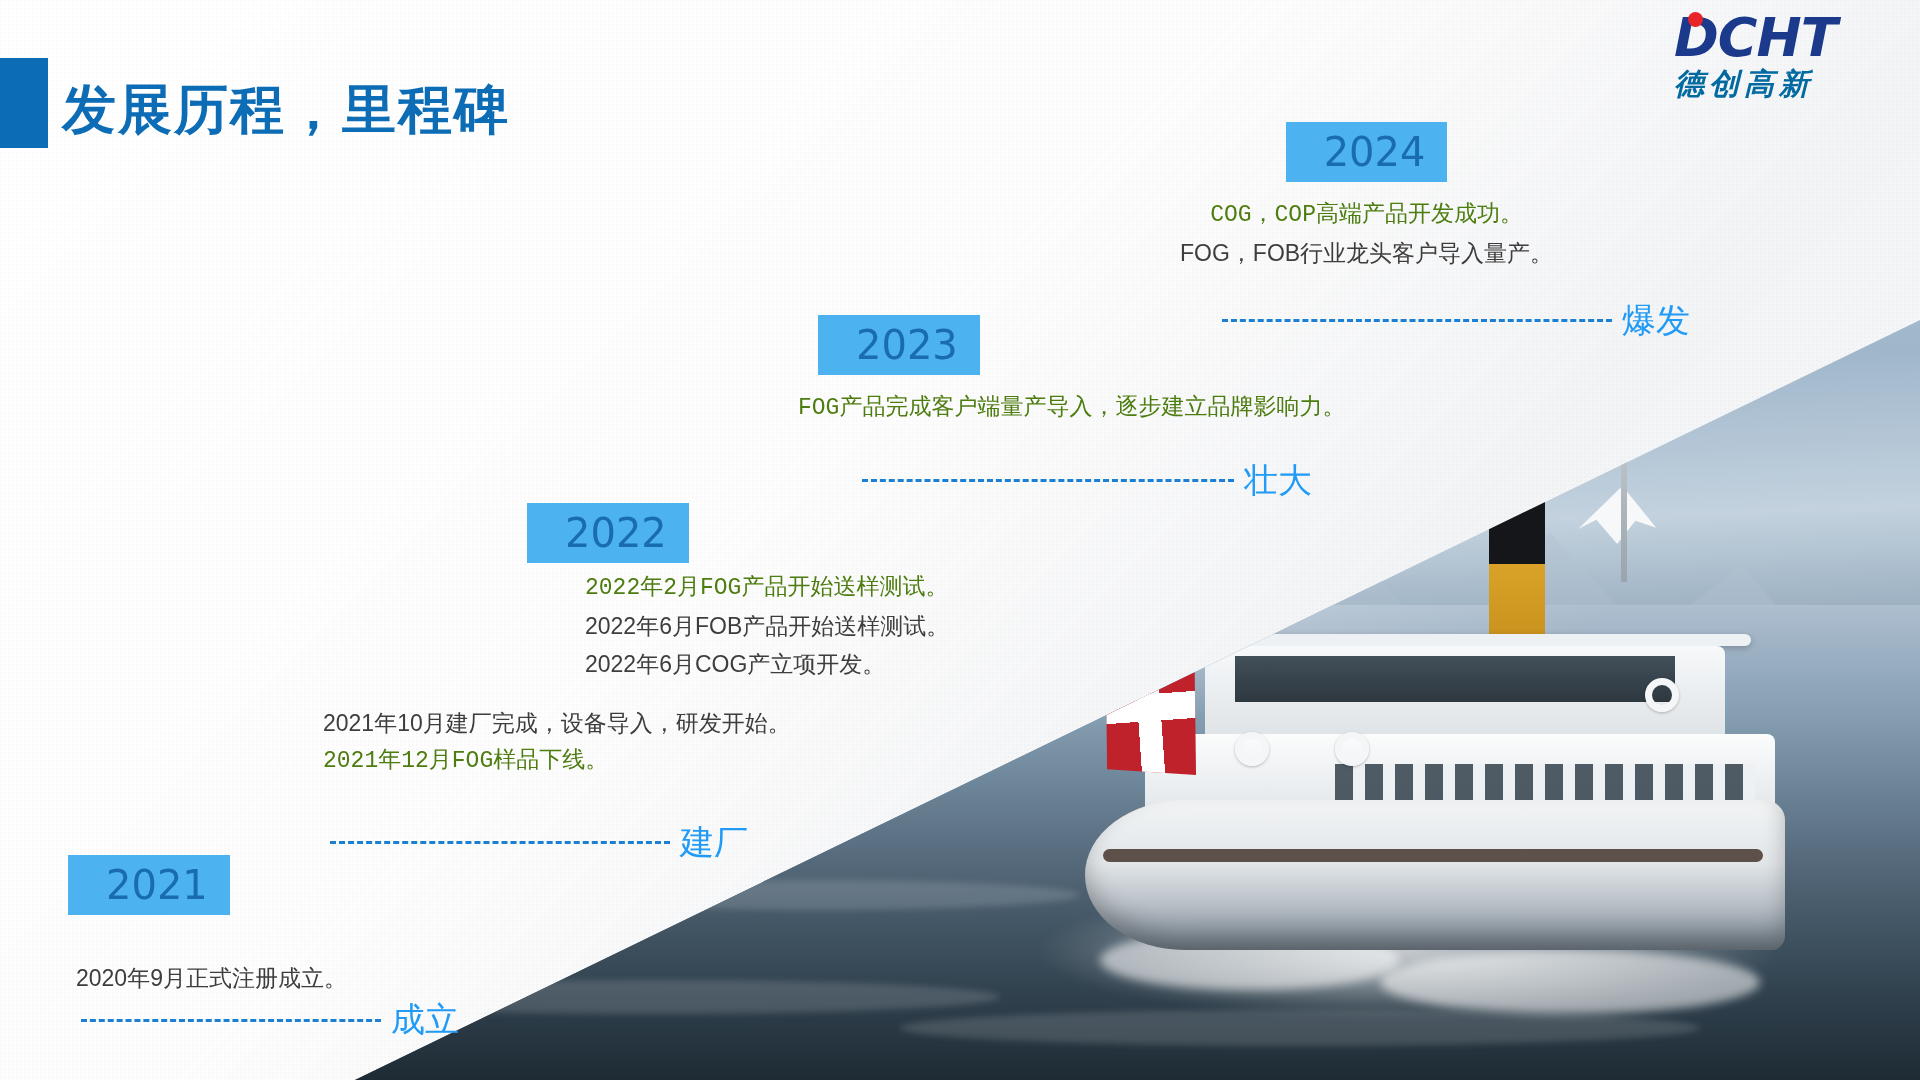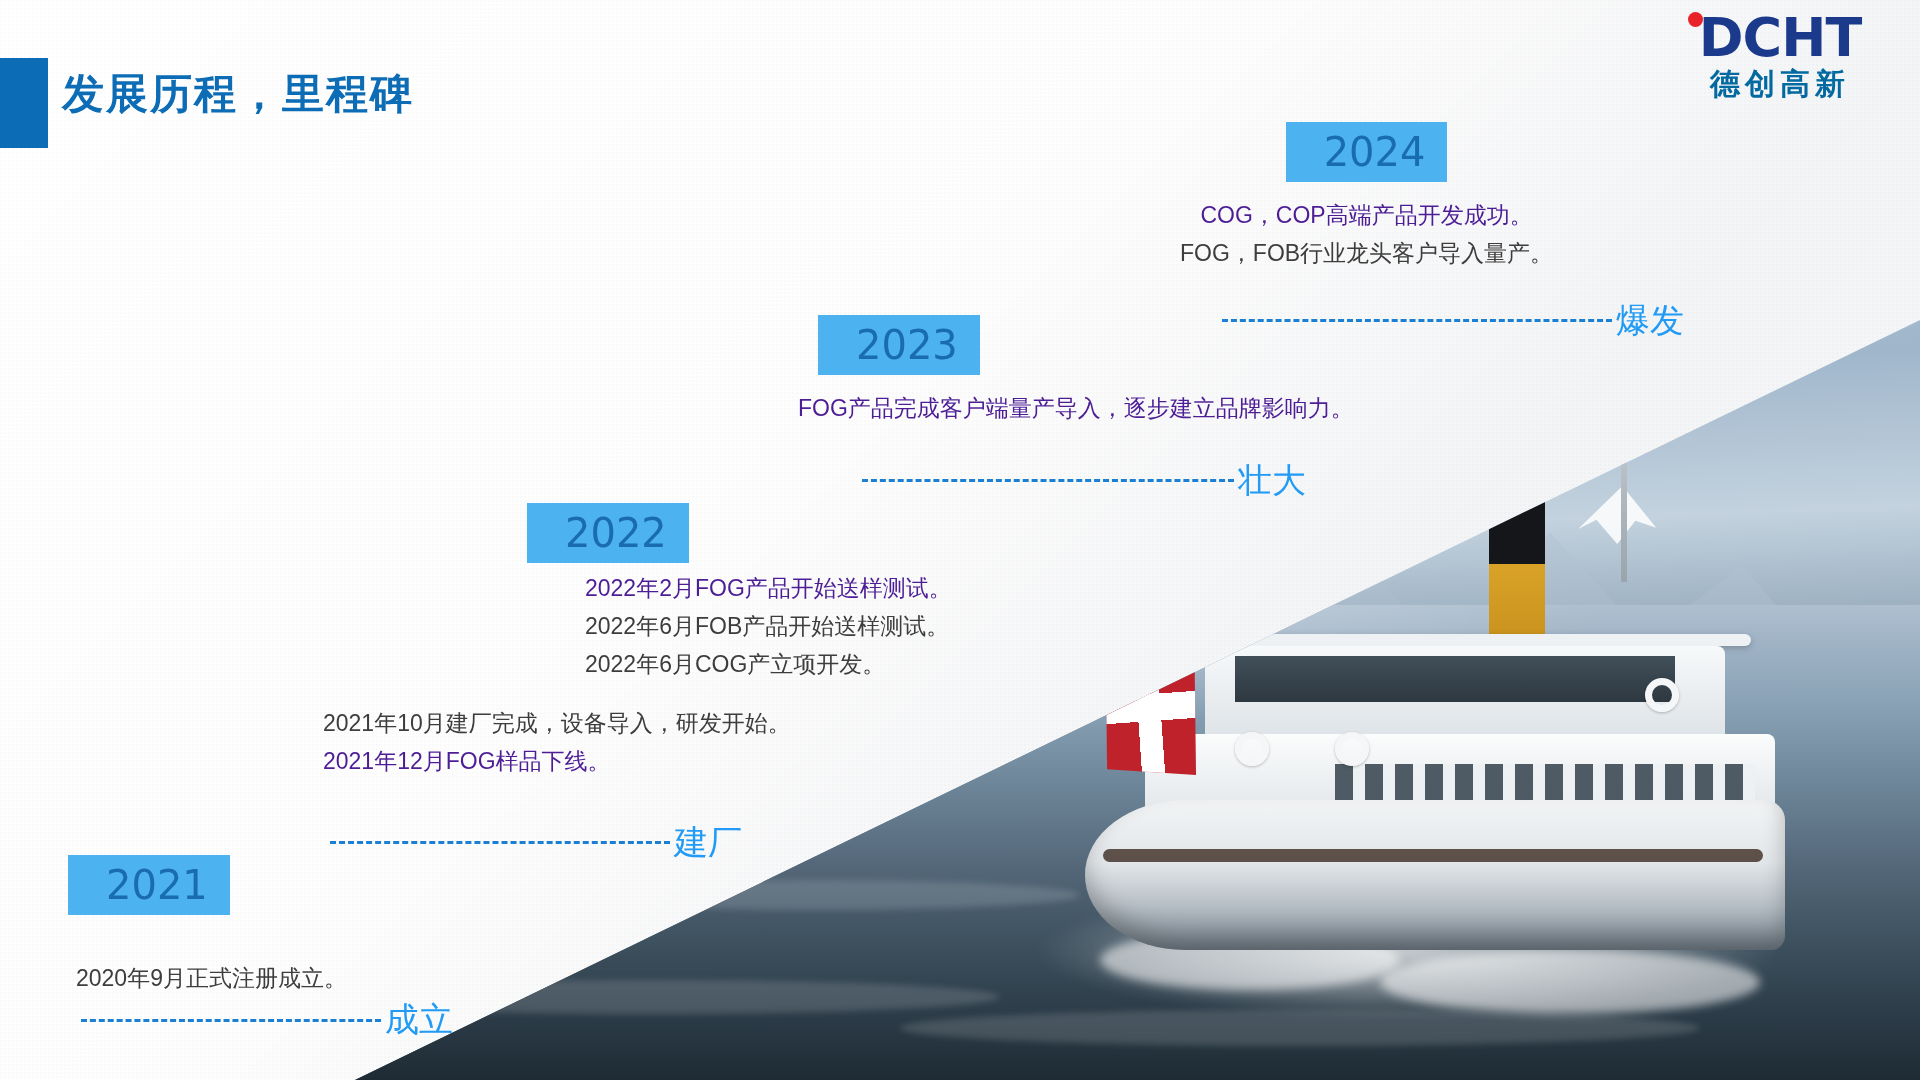--- a/index.html
+++ b/index.html
@@ -195,33 +195,33 @@
   
   .title-bar {
     position: absolute;
     left: 0; top: 58px;
     width: 48px; height: 90px;
     background: #0c6cb5;
   }
   .page-title {
     position: absolute;
     left: 62px; top: 38px;
-    font-size: 42px;
+    font-size: 54px;
     font-weight: bold;
     color: #0c6cb5;
     letter-spacing: 2px;
     white-space: nowrap;
   }
 
   
   .logo {
     position: absolute;
     right: 34px; top: 10px;
     width: 212px; height: 96px;
-    text-align: center;
+    font-style: italic;
   }
   .logo-mark {
     position: relative;
     font-size: 54px;
     font-weight: bold;
     color: #1b3a8c;
     letter-spacing: -1px;
     line-height: 56px;
     font-family: "DejaVu Sans", sans-serif;
   }
@@ -252,26 +252,26 @@
     font-family: "DejaVu Sans", sans-serif;
     white-space: nowrap;
   }
   .lines { margin-top: 14px; }
   .line {
     font-size: 23px;
     line-height: 38px;
     white-space: nowrap;
     color: #3d3d3d;
   }
-  .line.red { color: #4c1d95; }
+  .line.red { color: #4d7c0f; font-family: Liberation Mono, monospace; }
   .connector {
     position: absolute;
     display: flex;
     align-items: center;
-    gap: 4px;
+    gap: 10px;
   }
   .dash {
     height: 0;
     border-top: 3px dashed #1b7fd4;
   }
   .stage {
     font-size: 34px;
     color: #219bf5;
     line-height: 40px;
     white-space: nowrap;

